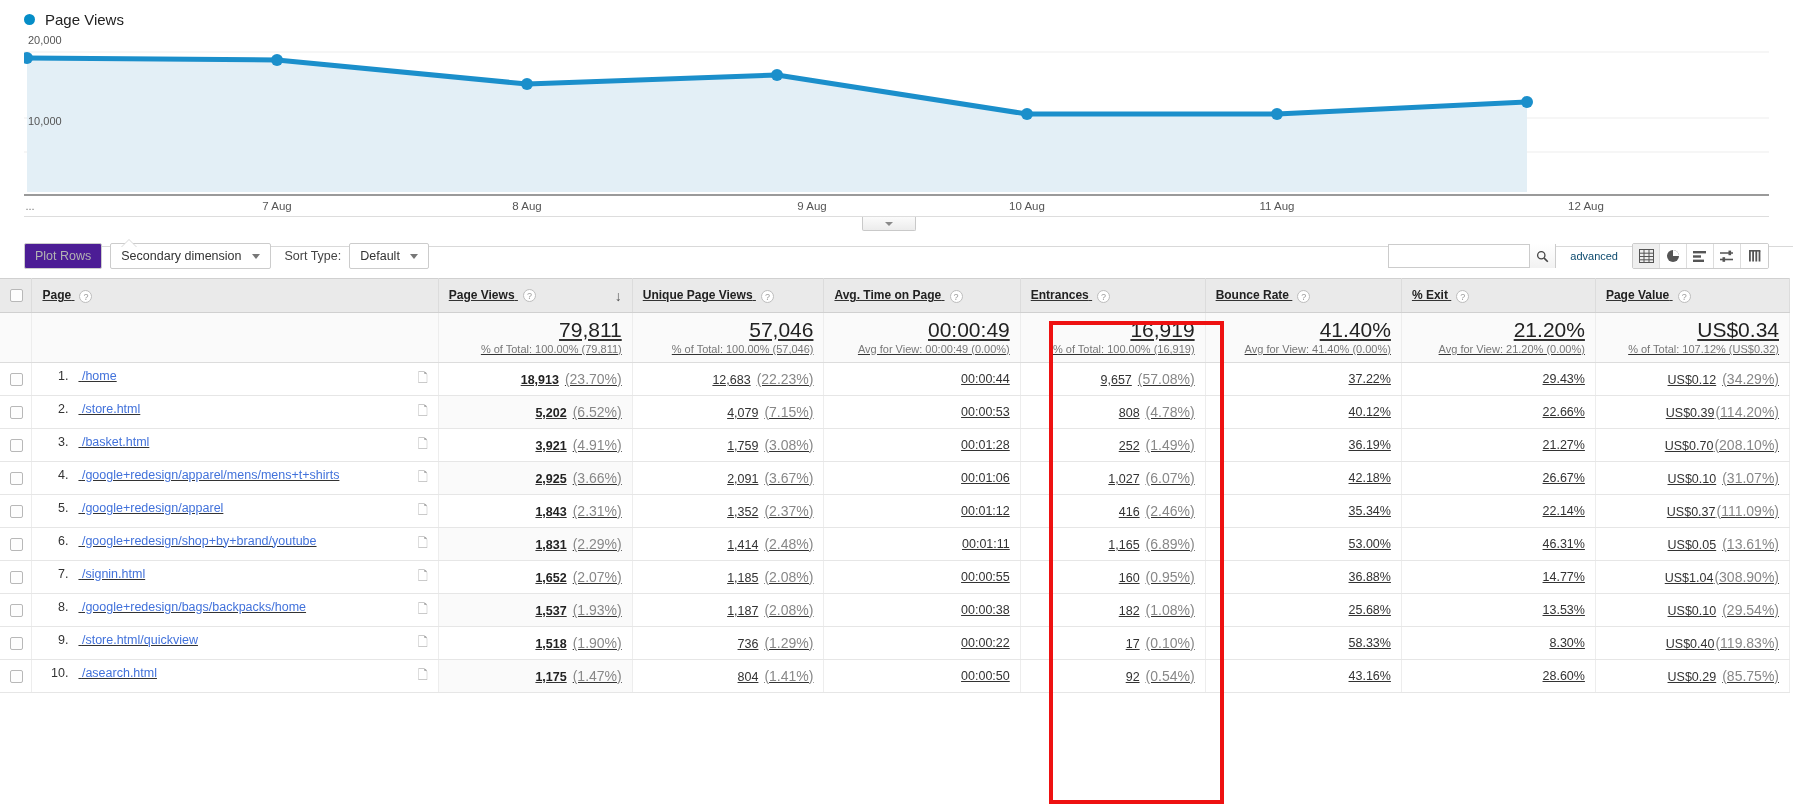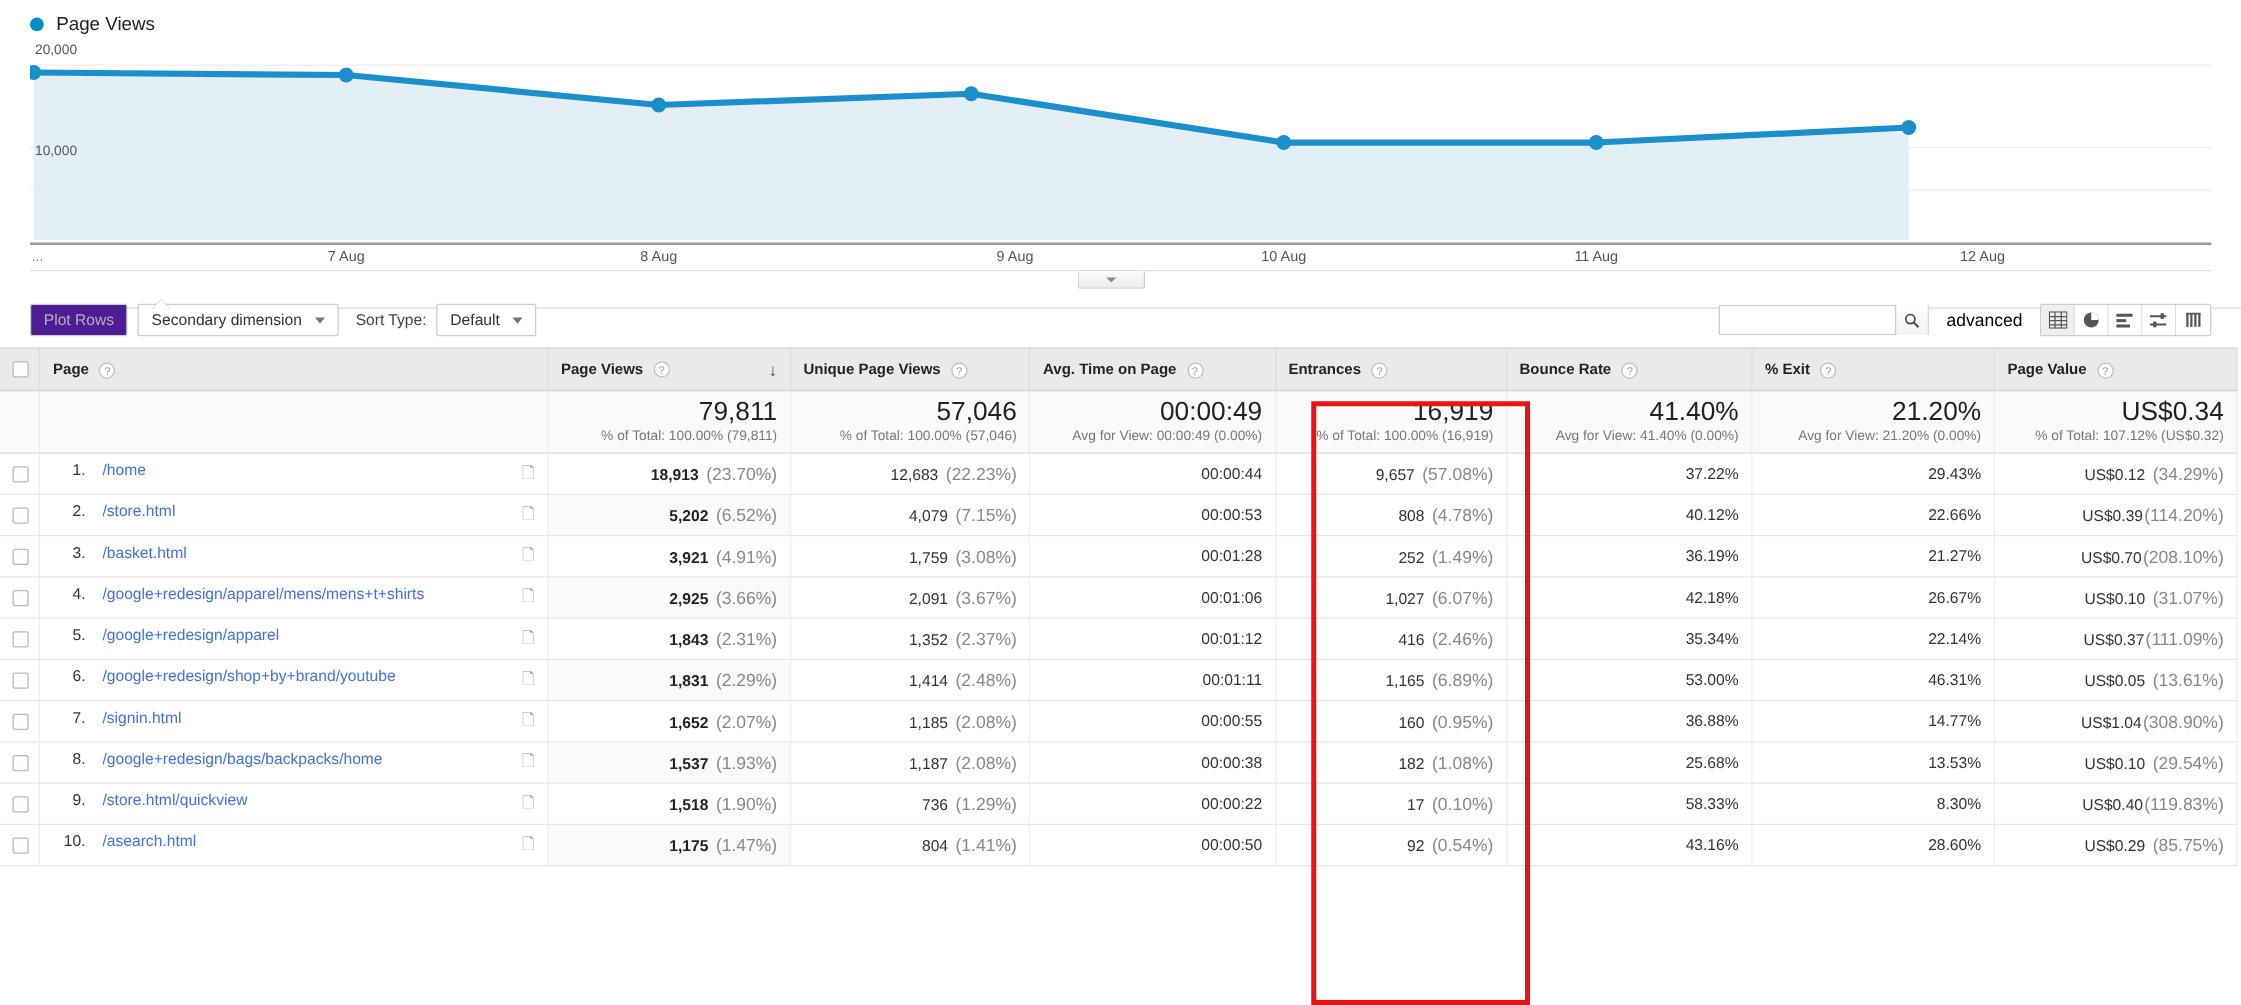--- a/index.html
+++ b/index.html
@@ -133,34 +133,34 @@
   }
   .search-box input {
     border: none; outline: none; height: 22px; width: 140px;
     font-size: 12px; padding: 0 6px; font-family: "Liberation Sans", sans-serif;
   }
   .search-btn {
     width: 26px; height: 24px; border-left: 1px solid #ccc;
     background: linear-gradient(#fff,#f2f2f2);
     display: flex; align-items: center; justify-content: center;
   }
-  .adv-link { color: #000000; font-size: 14px; margin: 0 14px; cursor: pointer; }
+  .adv-link { color: #0c4a6e; font-size: 11px; margin: 0 14px; cursor: pointer; }
   .viewgroup { display: flex; border: 1px solid #ccc; border-radius: 2px; overflow: hidden; }
   .viewbtn {
     width: 27px; height: 24px; background: #fff;
     border-right: 1px solid #ddd;
     display: flex; align-items: center; justify-content: center;
   }
   .viewbtn:last-child { border-right: none; }
   .viewbtn.active { background: #efefef; }
 
   
   table.gatable {
     width: 1790px; border-collapse: collapse;
-    font-size: 12.5px; table-layout: fixed;
+    font-size: 12.5px; table-layout: fixed; text-decoration: underline;
   }
   table.gatable thead th {
     background: #eaeaea; border-top: 1px solid #d0d0d0;
     border-bottom: 1px solid #d0d0d0; border-right: 1px solid #dcdcdc;
     height: 34px; font-size: 12px; color: #222;
     font-weight: bold; text-align: left; padding: 0 10px;
     vertical-align: middle; white-space: nowrap;
   }
   .qmark {
     display: inline-block; width: 13px; height: 13px; line-height: 13px;

